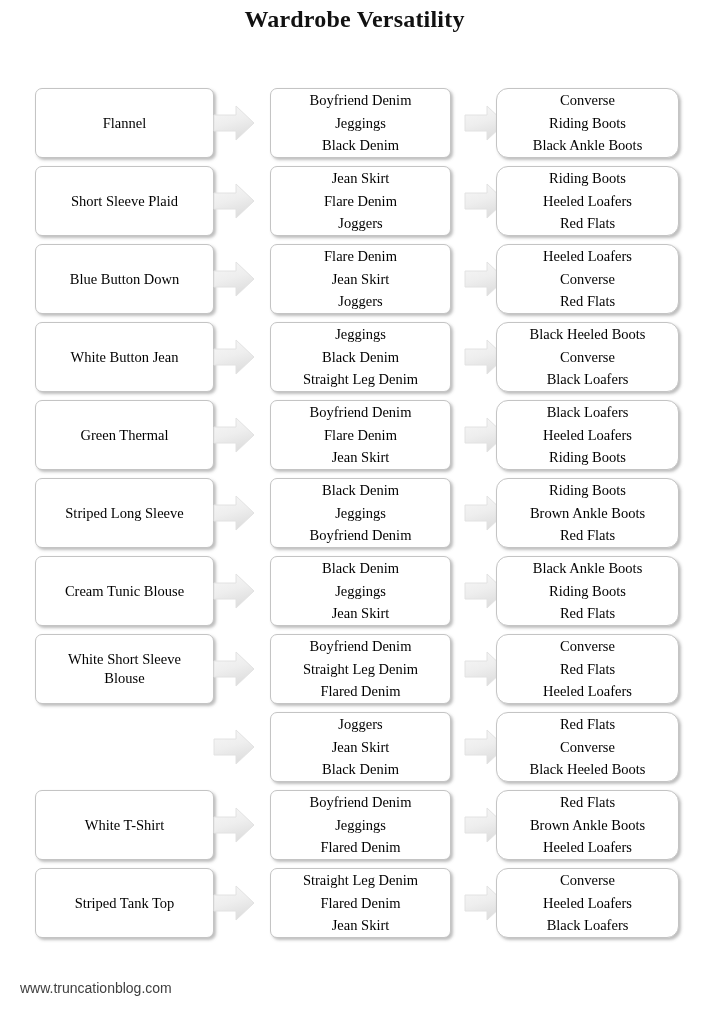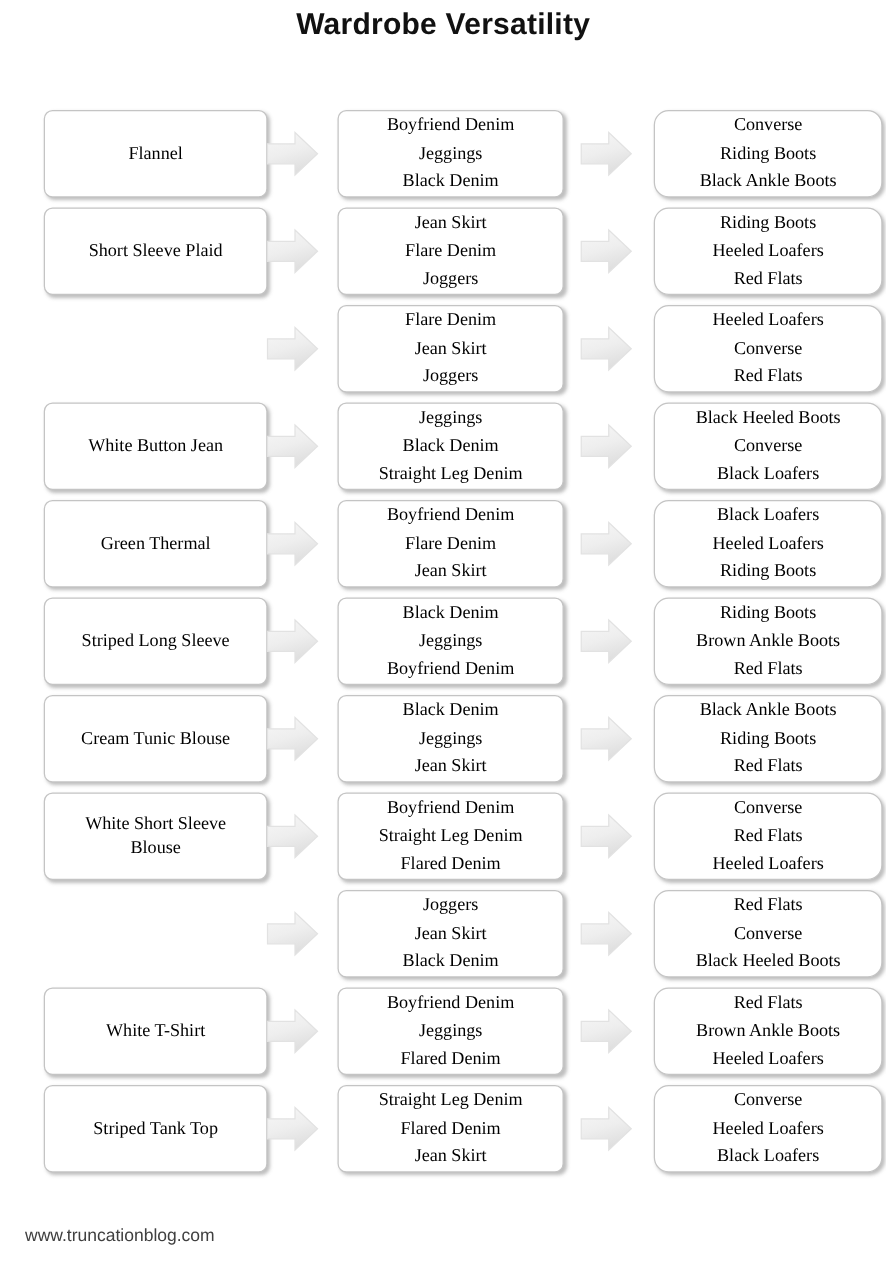--- a/index.html
+++ b/index.html
@@ -15,21 +15,21 @@
     position: relative;
     overflow: hidden;
   }
 
   #page-title {
     position: absolute;
     top: 6px;
     left: 0;
     width: 709px;
     text-align: center;
-    font-family: Liberation Sans, sans-serif;
+    font-family: Liberation Serif, serif;
     font-weight: bold;
     font-size: 24px;
     letter-spacing: 0.2px;
     color: #111111;
   }
 
   #flow {
     position: absolute;
     top: 88px;
     left: 0;
@@ -52,21 +52,21 @@
     border-radius: 7px;
     box-shadow: 2px 2px 3px rgba(110,110,110,0.45);
     display: flex;
     align-items: center;
     justify-content: center;
     text-align: center;
   }
 
   .node-box.col-garment { left: 17px;  width: 179px; margin-left: 18px; }
   .node-box.col-bottom  { left: 270px; width: 181px; }
-  .node-box.col-shoe    { left: 523px; width: 183px; border-radius: 12px; }
+  .node-box.col-shoe    { left: 496px; width: 183px; border-radius: 12px; }
 
   .node-lines {
     width: 100%;
     padding: 0 6px;
     box-sizing: border-box;
     font-size: 14.5px;
     line-height: 22.5px;
     color: #000000;
   }
   .node-lines .line {
@@ -188,20 +188,25 @@
       </div>
       <div class="node-box col-shoe">
         <div class="node-lines">
           <span class="line">Riding Boots</span>
           <span class="line">Heeled Loafers</span>
           <span class="line">Red Flats</span>
         </div>
       </div>
     </div>
     <div class="flow-row">
+      <div class="node-box col-garment">
+        <div class="node-lines single">
+          <span class="line">Blue Button Down</span>
+        </div>
+      </div>
       <div class="arrow arrow-1">
         <svg viewBox="0 0 44 38" xmlns="http://www.w3.org/2000/svg">
           <defs>
             <linearGradient id="ag" x1="0" y1="0" x2="0.35" y2="1">
               <stop offset="0%" stop-color="#f7f7f7"></stop>
               <stop offset="55%" stop-color="#eeeeee"></stop>
               <stop offset="100%" stop-color="#dfdfdf"></stop>
             </linearGradient>
           </defs>
           <polygon points="2,11 24,11 24,2 42,19 24,36 24,27 2,27" fill="url(#ag)" stroke="#e2e2e2" stroke-width="1"></polygon>

